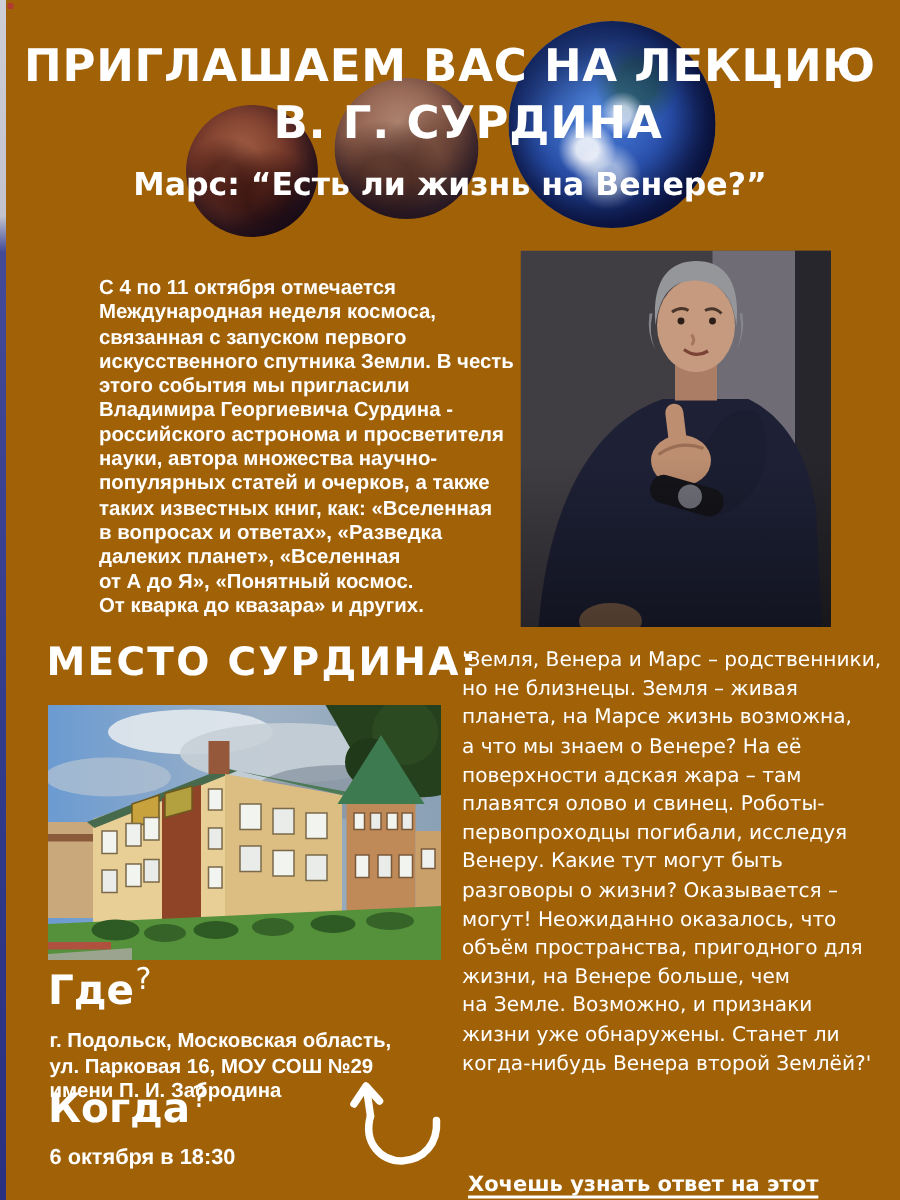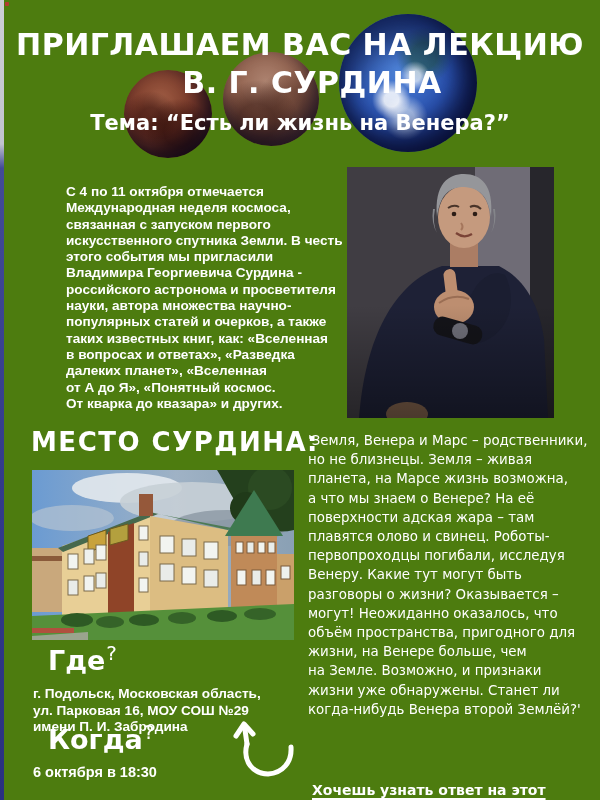--- a/index.html
+++ b/index.html
@@ -47,48 +47,48 @@
     font-family:"Liberation Sans",sans-serif;font-weight:bold;
     font-size:13.6px;line-height:16.3px;white-space:pre-line;margin-left:33px;}
   
   #surdin-photo{left:347px;top:167px;width:207px;height:251px;}
   #meeting-heading{left:31px;top:427px;font-size:26px;font-weight:bold;letter-spacing:1.5px;}
   #school-photo{left:32px;top:470px;width:262px;height:170px;}
   
   #quote{left:308px;top:431px;width:288px;
     font-size:13.4px;line-height:19.2px;white-space:pre-line;}
   
-  .q-label{font-size:27px;font-weight:bold;margin-left:16px;}
+  .q-label{font-size:27px;font-weight:bold;}
   .q-mark{font-size:20px;font-weight:normal;position:relative;top:-10px;left:1px;}
   #where-label{left:32px;top:645px;}
   #address{left:33px;top:686px;font-family:"Liberation Sans",sans-serif;font-weight:bold;
     font-size:13.6px;line-height:16.5px;white-space:pre-line;}
   #when-label{left:32px;top:724px;}
   #datetime{left:33px;top:764px;font-family:"Liberation Sans",sans-serif;
     font-weight:bold;font-size:14.5px;}
   #arrow{left:228px;top:718px;width:74px;height:66px;}
   #cta{left:312px;top:748px;width:280px;font-weight:bold;font-size:14px;line-height:20px;
     white-space:pre-line;text-decoration:underline;text-underline-offset:3px;
     text-decoration-thickness:1.5px;margin-top:32px;}
 </style>
 </head>
 <body>
 
-<div id="poster" style="background: #4d7c0f; color: rgb(255, 255, 255);">
+<div id="poster" style="background: #a16207; color: rgb(255, 255, 255);">
 
   <div class="abs" id="edge-strip"></div>
   <div class="abs" id="edge-dot"></div>
 
   <div class="abs planet" id="mars"></div>
   <div class="abs planet" id="venus"></div>
   <div class="abs planet" id="earth"></div>
 
   <div class="abs" id="title1">ПРИГЛАШАЕМ ВАС НА ЛЕКЦИЮ</div>
   <div class="abs" id="title2">В. Г. СУРДИНА</div>
-  <div class="abs" id="subtitle">Тема: “Есть ли жизнь на Венера?”</div>
+  <div class="abs" id="subtitle">Марс: “Есть ли жизнь на Венере?”</div>
 
   <div class="abs" id="intro">С 4 по 11 октября отмечается
 Международная неделя космоса,
 связанная с запуском первого
 искусственного спутника Земли. В честь
 этого события мы пригласили
 Владимира Георгиевича Сурдина -
 российского астронома и просветителя
 науки, автора множества научно-
 популярных статей и очерков, а также

